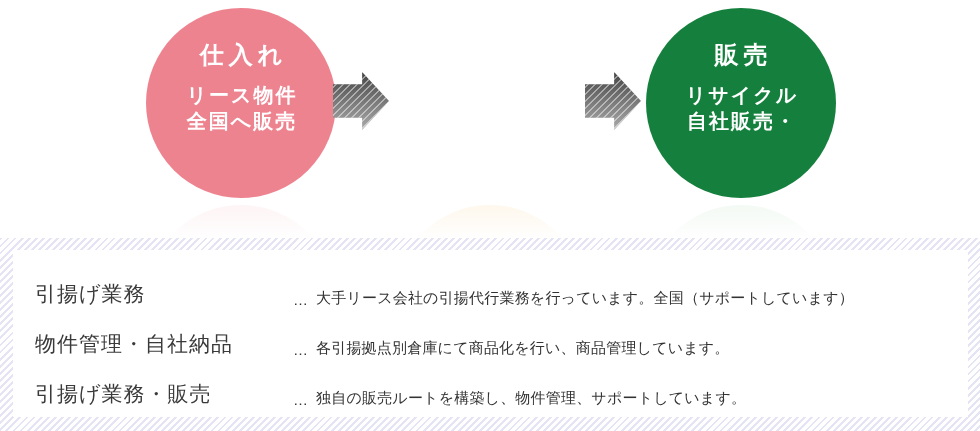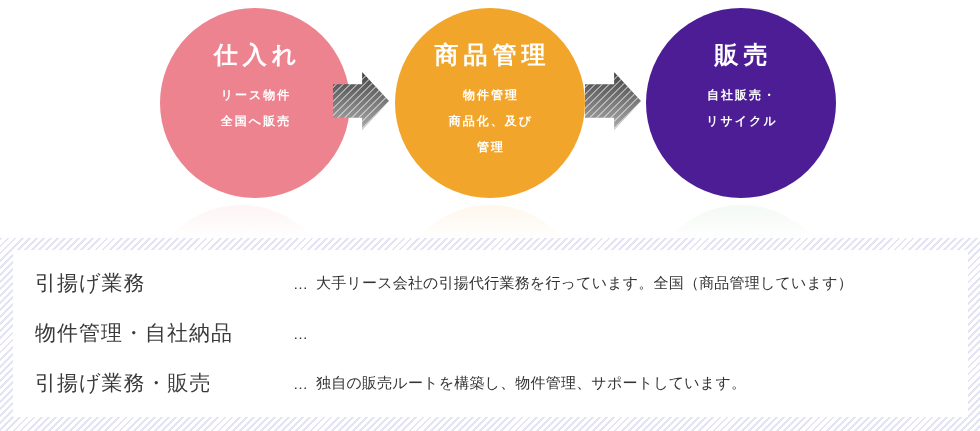--- a/index.html
+++ b/index.html
@@ -7,29 +7,29 @@
   .stage {
     position:relative; width:980px; height:431px;
     background:#ffffff; overflow:hidden;
   }
 
   
   .circle {
     position:absolute; top:8px; width:190px; height:190px;
     border-radius:50%; color:#ffffff; text-align:center;
   }
-  .circle-1 { left:160px; }
+  .circle-1 { left:146px; }
   .circle-2 { left:395px; }
   .circle-3 { left:646px; }
   .circle-title {
     margin-top:31px; font-size:24px; font-weight:bold;
     letter-spacing:5px; text-indent:5px;
   }
   .circle-sub {
-    margin-top:11px; font-size:12px; font-weight:bold;
+    margin-top:11px; font-size:20px; font-weight:bold;
     line-height:26px; letter-spacing:2px; text-indent:2px;
   }
   .circle-sub span { display:block; }
 
   
   .reflection {
     position:absolute; top:205px; width:190px; height:34px;
     overflow:hidden; pointer-events:none;
   }
   .reflection.r1 { left:146px; }
@@ -55,21 +55,21 @@
   
   .detail-band {
     position:absolute; left:0; top:238px; width:980px; height:193px;
     background:repeating-linear-gradient(135deg, #e4e4f4 0 2px, #ffffff 2px 5px);
   }
   .detail-panel {
     position:absolute; left:13px; top:12px; width:955px; height:167px;
     background:#ffffff; padding:8px 0 0 22px;
   }
   .detail-row {
-    display:flex; align-items:center; height:50px;
+    display:flex; align-items:flex-end; height:50px;
   }
   .detail-label {
     width:258px; flex:0 0 258px;
     font-family:"Liberation Serif","DejaVu Serif",serif;
     font-size:21px; color:#3a3a3a; letter-spacing:1px;
   }
   .detail-ellipsis {
     font-size:15px; color:#333333; margin-right:8px;
   }
   .detail-desc {
@@ -84,36 +84,28 @@
   <div class="circle circle-1" style="background-color: rgb(238, 131, 144);">
     <div class="circle-title">仕入れ</div>
     <div class="circle-sub">
       <span>リース物件</span>
       <span>全国へ販売</span>
     </div>
   </div>
 
   <div class="flow-arrow arrow-1"></div>
 
-  <div class="circle circle-2" style="background-color: rgb(242, 165, 43);">
-    <div class="circle-title">商品管理</div>
-    <div class="circle-sub">
-      <span>物件管理</span>
-      <span>商品化、及び</span>
-      <span>管理</span>
-    </div>
-  </div>
 
   <div class="flow-arrow arrow-2"></div>
 
-  <div class="circle circle-3" style="background-color: #4c1d95;">
+  <div class="circle circle-3" style="background-color: #15803d;">
     <div class="circle-title">販売</div>
     <div class="circle-sub">
+      <span>リサイクル</span>
       <span>自社販売・</span>
-      <span>リサイクル</span>
     </div>
   </div>
 
   <div class="reflection r1">
     <div class="refl-circle" style="background-color: rgb(238, 131, 144);"></div>
     <div class="refl-fade"></div>
   </div>
   <div class="reflection r2">
     <div class="refl-circle" style="background-color: rgb(242, 165, 43);"></div>
     <div class="refl-fade"></div>
@@ -122,26 +114,27 @@
     <div class="refl-circle" style="background-color: rgb(125, 192, 129);"></div>
     <div class="refl-fade"></div>
   </div>
 
   <div class="detail-band">
     <div class="detail-panel">
 
       <div class="detail-row">
         <div class="detail-label">引揚げ業務</div>
         <div class="detail-ellipsis">…</div>
-        <div class="detail-desc">大手リース会社の引揚代行業務を行っています。全国（商品管理しています）</div>
+        <div class="detail-desc">大手リース会社の引揚代行業務を行っています。全国（サポートしています）</div>
       </div>
 
       <div class="detail-row">
         <div class="detail-label">物件管理・自社納品</div>
         <div class="detail-ellipsis">…</div>
+        <div class="detail-desc">各引揚拠点別倉庫にて商品化を行い、商品管理しています。</div>
       </div>
 
       <div class="detail-row">
         <div class="detail-label">引揚げ業務・販売</div>
         <div class="detail-ellipsis">…</div>
         <div class="detail-desc">独自の販売ルートを構築し、物件管理、サポートしています。</div>
       </div>
 
     </div>
   </div>

